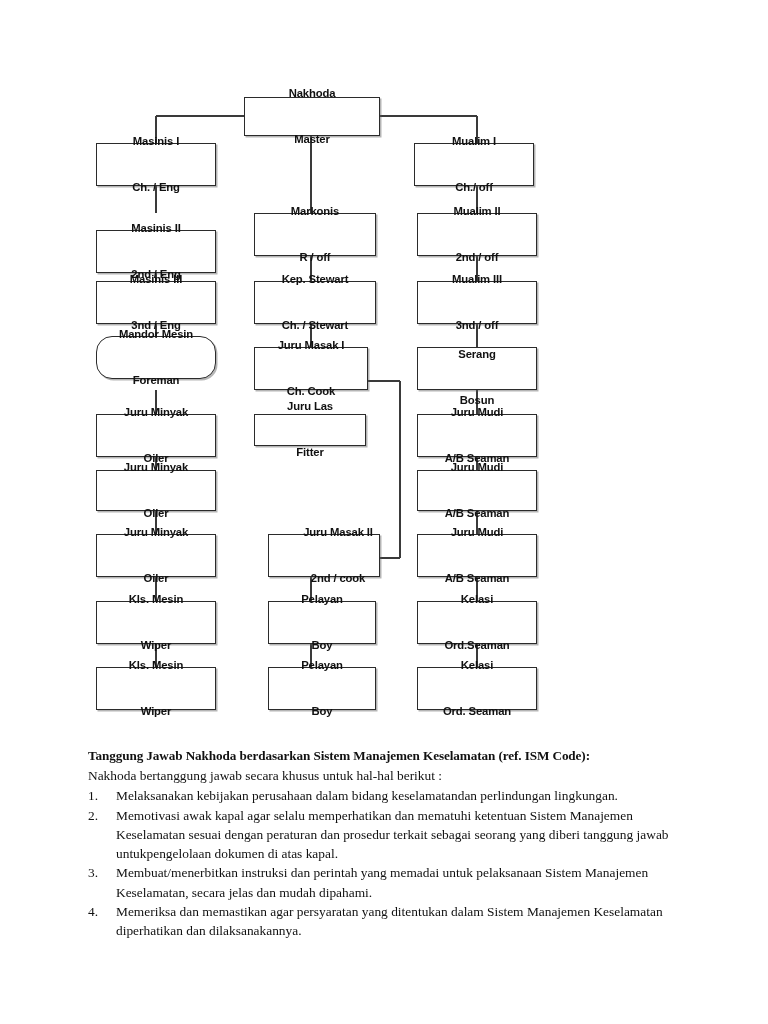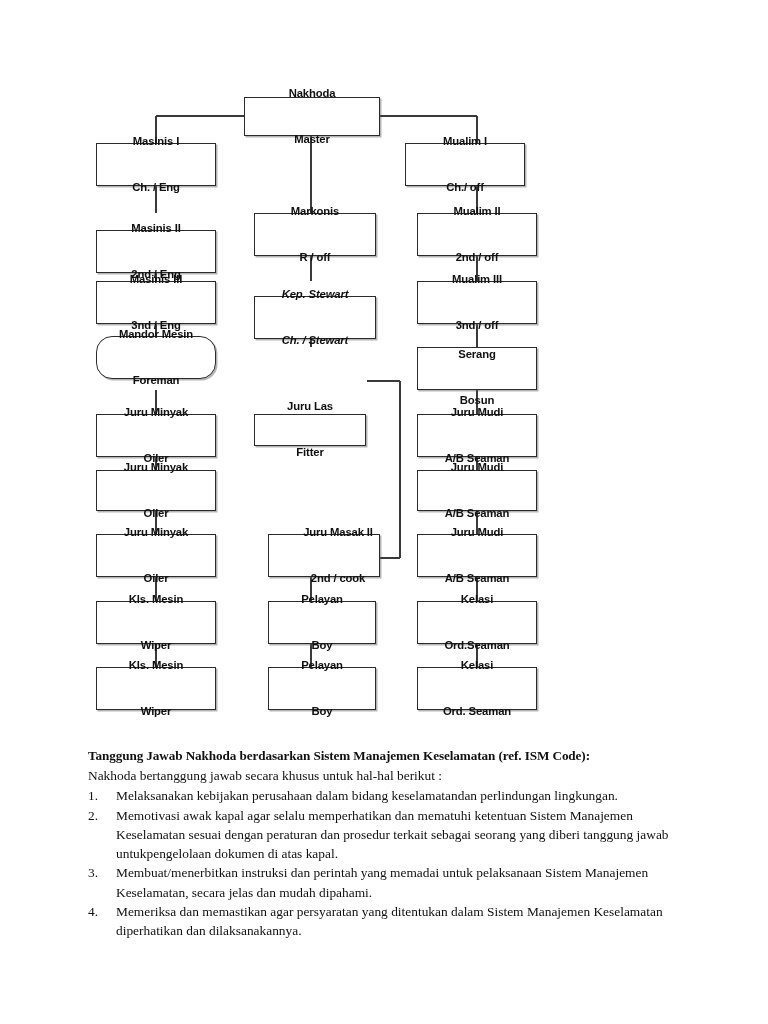--- a/index.html
+++ b/index.html
@@ -193,42 +193,46 @@
     </div>
     <div class="node" style="left:96px; top:667px; width:120px; height:43px;">
       <span class="ln">Kls. Mesin</span>
       <span class="ln">Wiper</span>
     </div>
 
     <div class="node" style="left:254px; top:213px; width:122px; height:43px;">
       <span class="ln">Markonis</span>
       <span class="ln">R / off</span>
     </div>
-    <div class="node" style="left:254px; top:296px; width:122px; height:43px;font-style:italic;">
+    <div class="node" style="left:254px; top:281px; width:122px; height:43px;">
       <span class="ln">Kep. Stewart</span>
       <span class="ln">Ch. / Stewart</span>
+    </div>
+    <div class="node" style="left:254px; top:347px; width:114px; height:43px;">
+      <span class="ln">Juru Masak I</span>
+      <span class="ln">Ch. Cook</span>
     </div>
     <div class="node" style="left:254px; top:414px; width:112px; height:32px;">
       <span class="ln">Juru Las</span>
       <span class="ln">Fitter</span>
     </div>
     <div class="node" style="left:268px; top:534px; width:112px; height:43px;padding-left:28px;">
       <span class="ln">Juru Masak II</span>
       <span class="ln">2nd / cook</span>
     </div>
     <div class="node" style="left:268px; top:601px; width:108px; height:43px;">
       <span class="ln">Pelayan</span>
       <span class="ln">Boy</span>
     </div>
     <div class="node" style="left:268px; top:667px; width:108px; height:43px;">
       <span class="ln">Pelayan</span>
       <span class="ln">Boy</span>
     </div>
 
-    <div class="node" style="left:405px; top:143px; width:120px; height:43px;">
+    <div class="node" style="left:414px; top:143px; width:120px; height:43px;">
       <span class="ln">Mualim I</span>
       <span class="ln">Ch./ off</span>
     </div>
     <div class="node" style="left:417px; top:213px; width:120px; height:43px;">
       <span class="ln">Mualim II</span>
       <span class="ln">2nd / off</span>
     </div>
     <div class="node" style="left:417px; top:281px; width:120px; height:43px;">
       <span class="ln">Mualim III</span>
       <span class="ln">3nd / off</span>

